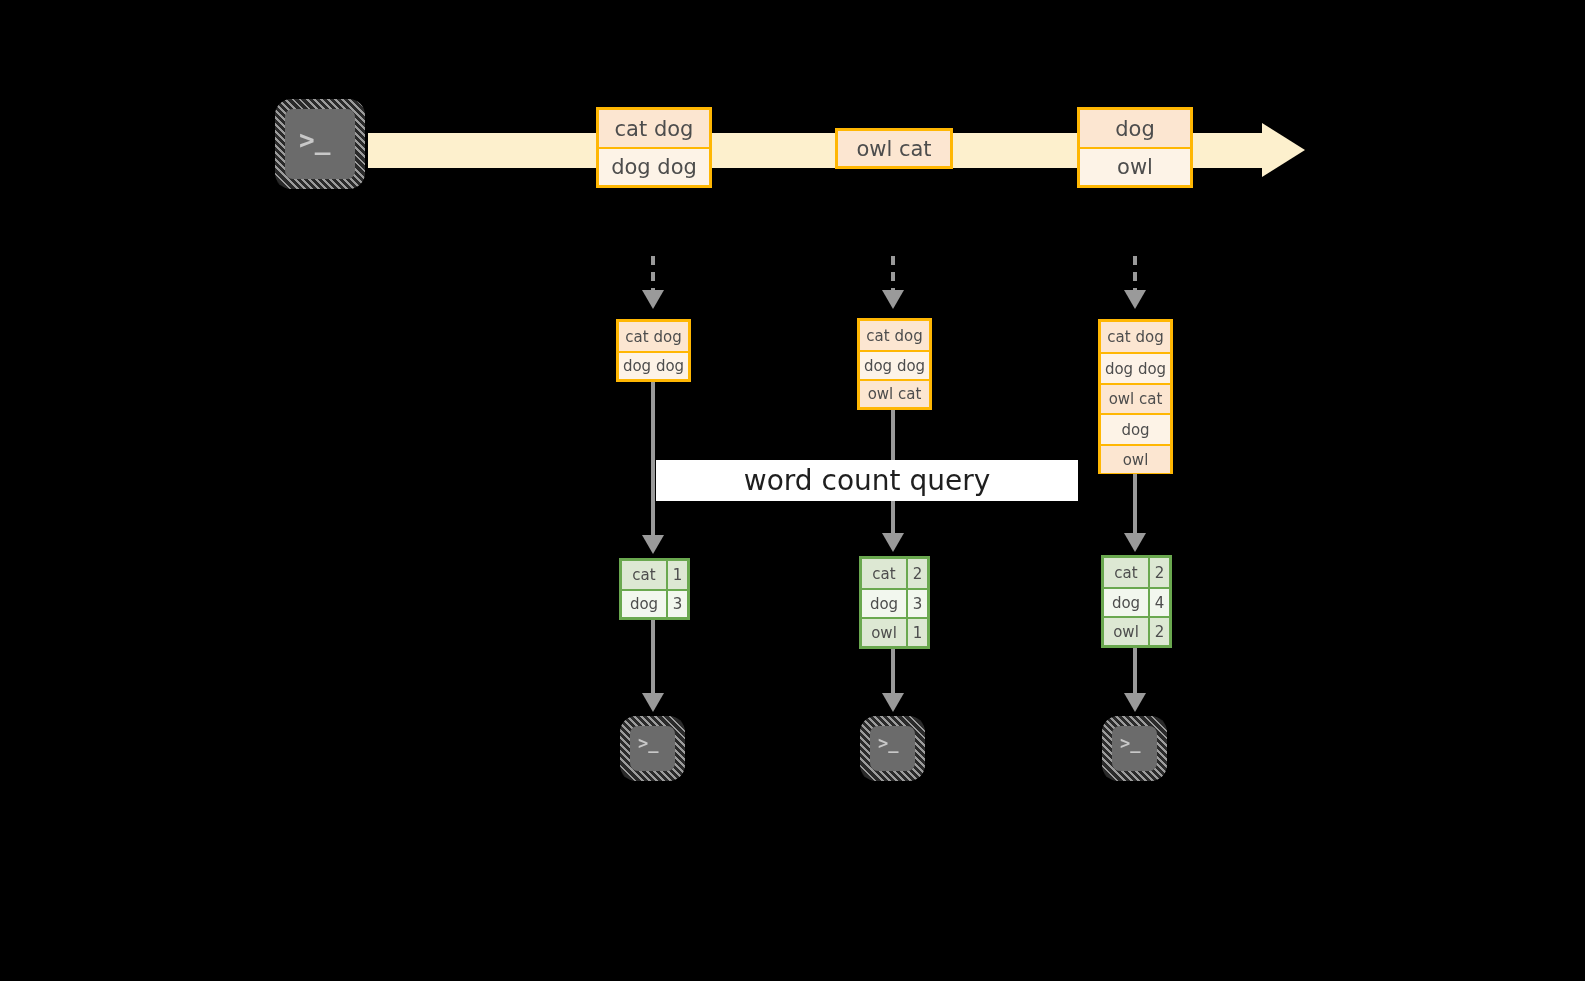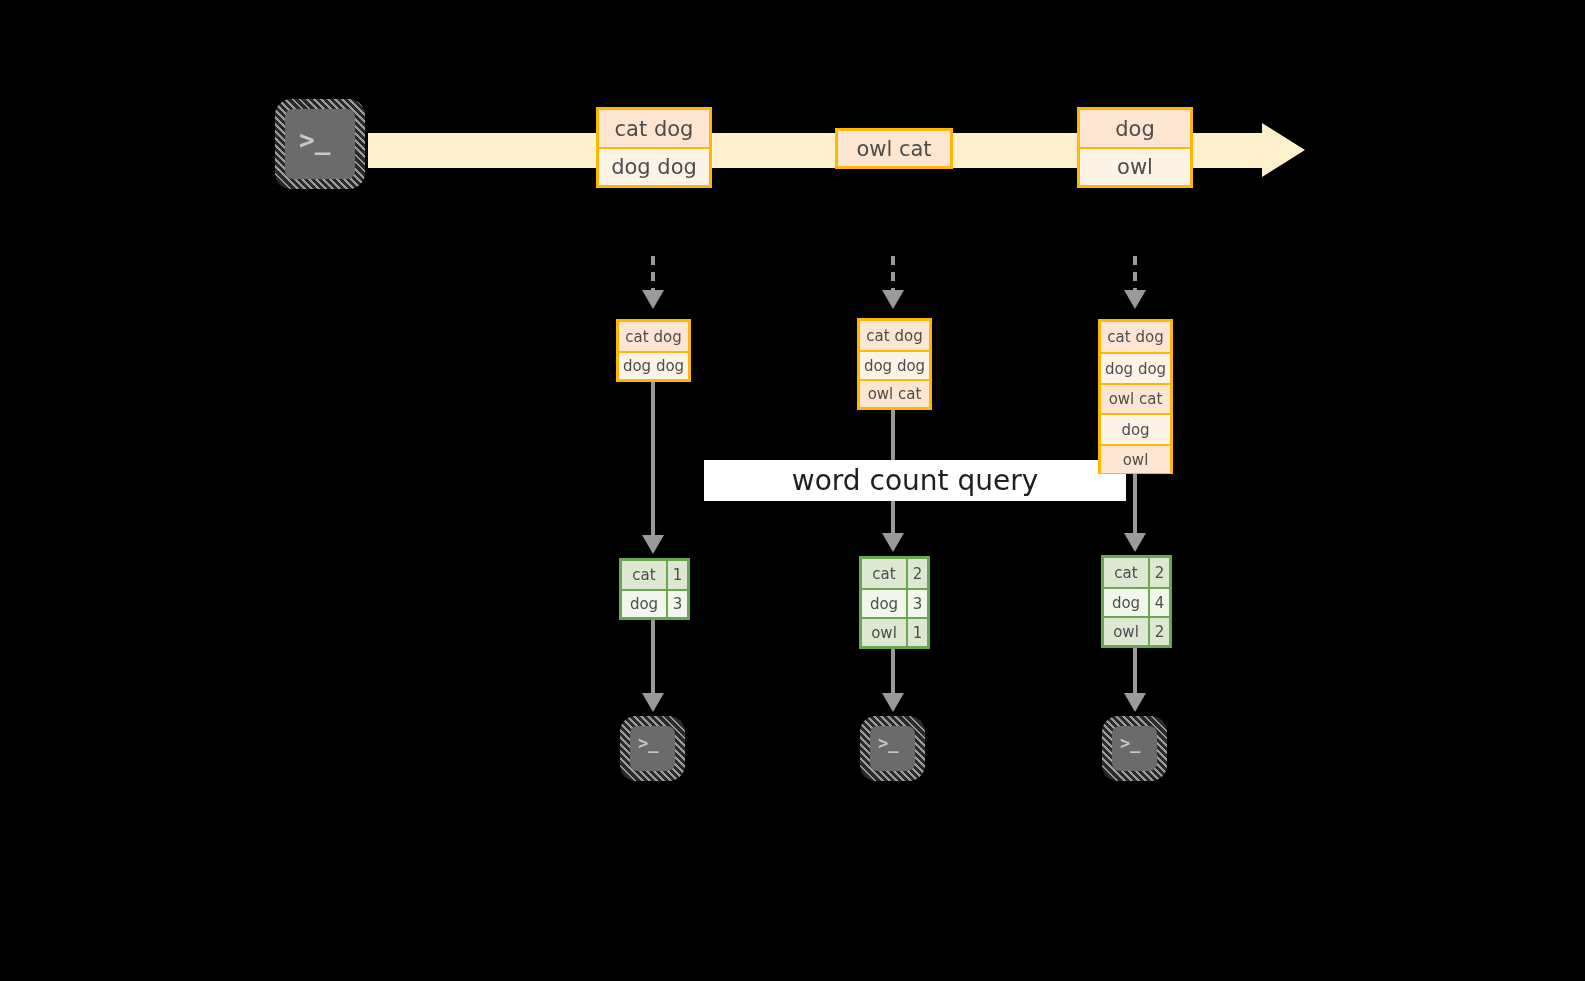--- a/index.html
+++ b/index.html
@@ -274,15 +274,15 @@
 
   <div class="cline" style="left:1133px; top:648px; height:47px;"></div>
   <div class="chead" style="left:1124px; top:693px;"></div>
 
   <div class="abs terminal" style="left:1102px; top:716px; width:65px; height:65px; z-index:6;">
     <div class="hatch"></div>
     <div class="inner"></div>
     <span class="term-prompt" style="left:8px; top:9px; font-size:17px;">&gt;_</span>
   </div>
 
-  <div class="label-band" style="left:704px; top:460px; width:422px; height:41px; font-size:28px;">word count query</div>
+  <div class="label-band" style="left:656px; top:460px; width:422px; height:41px; font-size:28px;">word count query</div>
 
 </div>
 
 </body></html>

